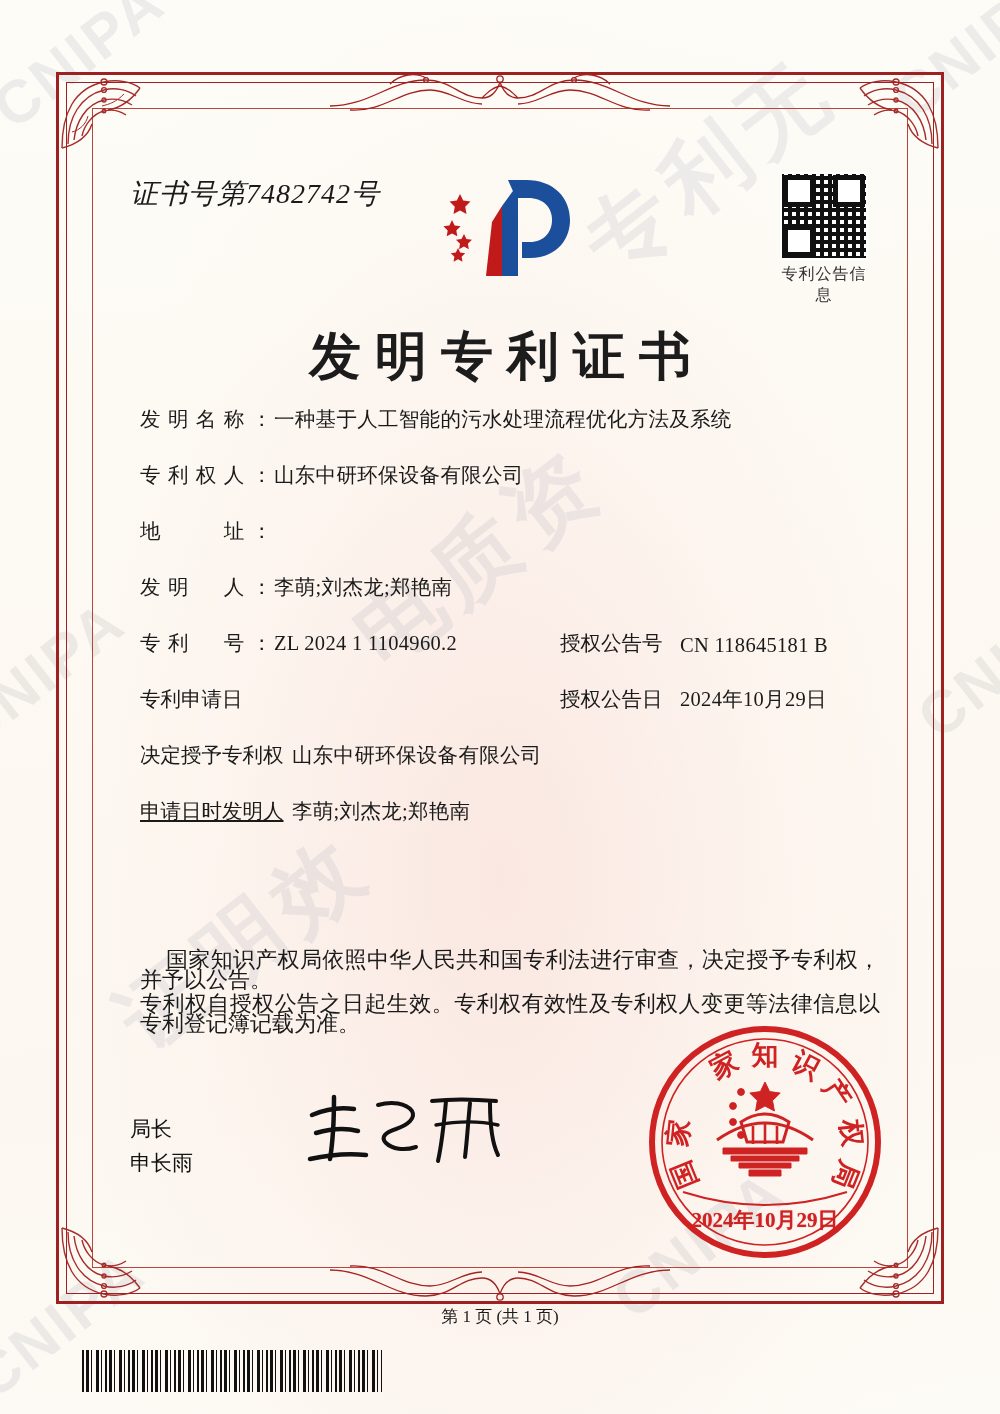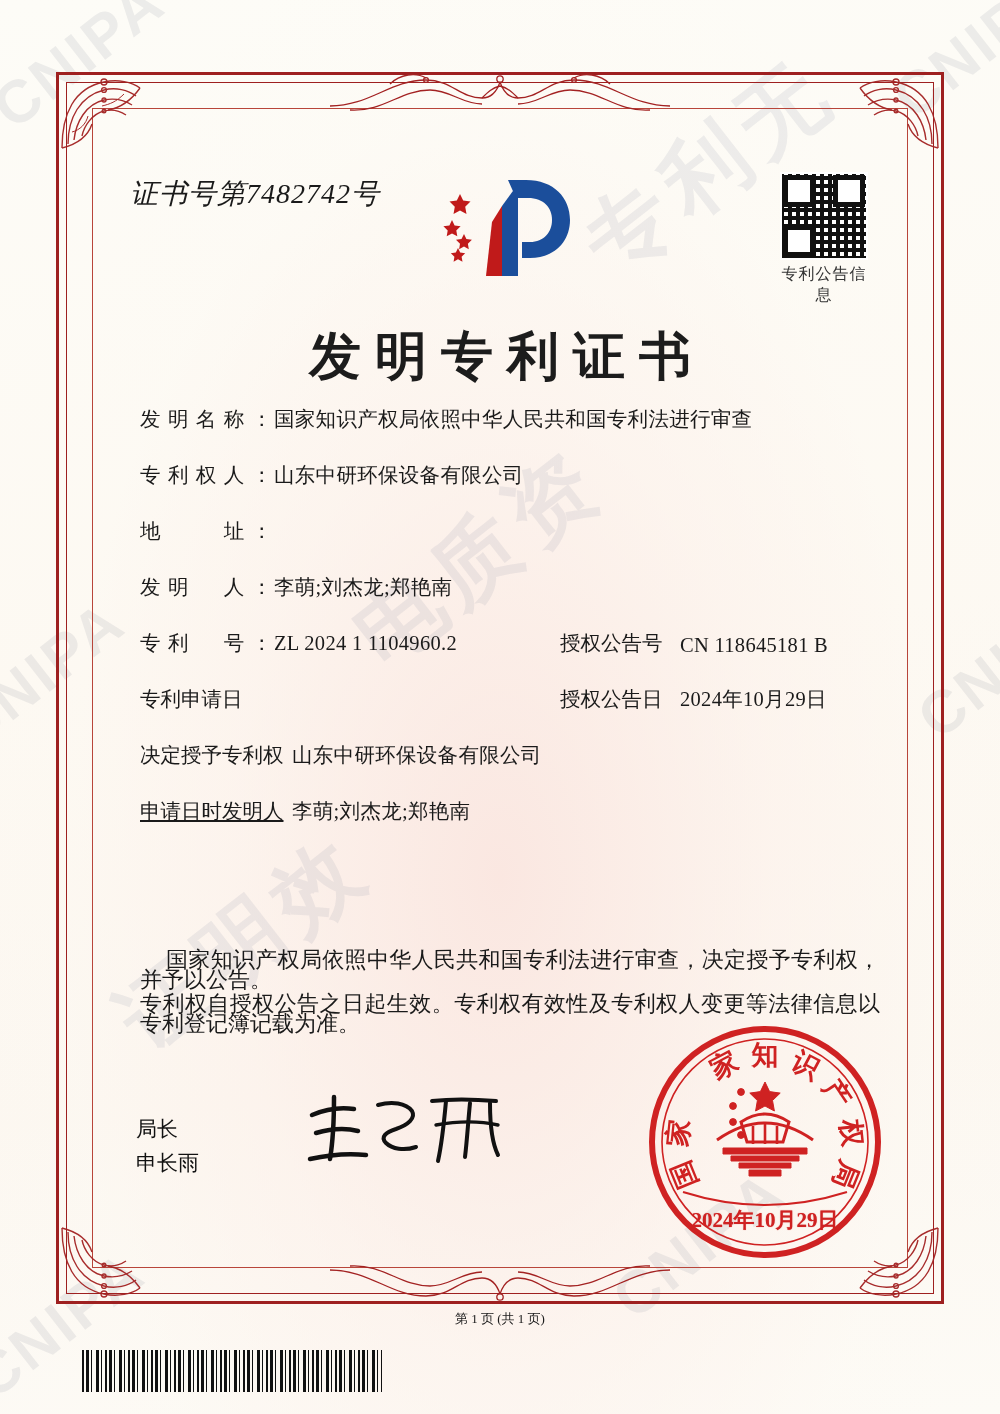--- a/index.html
+++ b/index.html
@@ -226,21 +226,21 @@
     line-height: 20px;
     color: #1a1a1a;
     text-align: justify;
   }
   .statement p { margin: 0 0 4px 0; }
   .statement .indent { text-indent: 26px; }
 
   
   .sig-block {
     position: absolute;
-    left: 136px;
+    left: 130px;
     top: 1112px;
     font-size: 21px;
     line-height: 34px;
     color: #111;
   }
   .sig-hand {
     position: absolute;
     left: 300px;
     top: 1085px;
     width: 230px;
@@ -269,21 +269,21 @@
     letter-spacing: 0px;
     text-shadow: 0 0 1px rgba(207,34,34,.6);
   }
 
   
   .page-num {
     position: absolute;
     left: 0; right: 0;
     bottom: 86px;
     text-align: center;
-    font-size: 13px;
+    font-size: 17px;
     color: #1a1a1a;
   }
 
   .barcode {
     position: absolute;
     left: 82px;
     bottom: 22px;
     width: 300px;
     height: 42px;
     background-image:
@@ -427,21 +427,21 @@
   <div class="fields">
 
     <div class="row">
       <div class="lbl lbl-spread">
         <span>发</span>
           <span>明</span>
           <span>名</span>
           <span>称</span>
           <span class="colon">：</span>
       </div>
-      <div class="val">国家知识产权局依照中华人民共和国专利法进行审查</div>
+      <div class="val">一种基于人工智能的污水处理流程优化方法及系统</div>
     </div>
 
     <div class="row">
       <div class="lbl lbl-spread">
         <span>专</span>
           <span>利</span>
           <span>权</span>
           <span>人</span>
           <span class="colon">：</span>
       </div>

